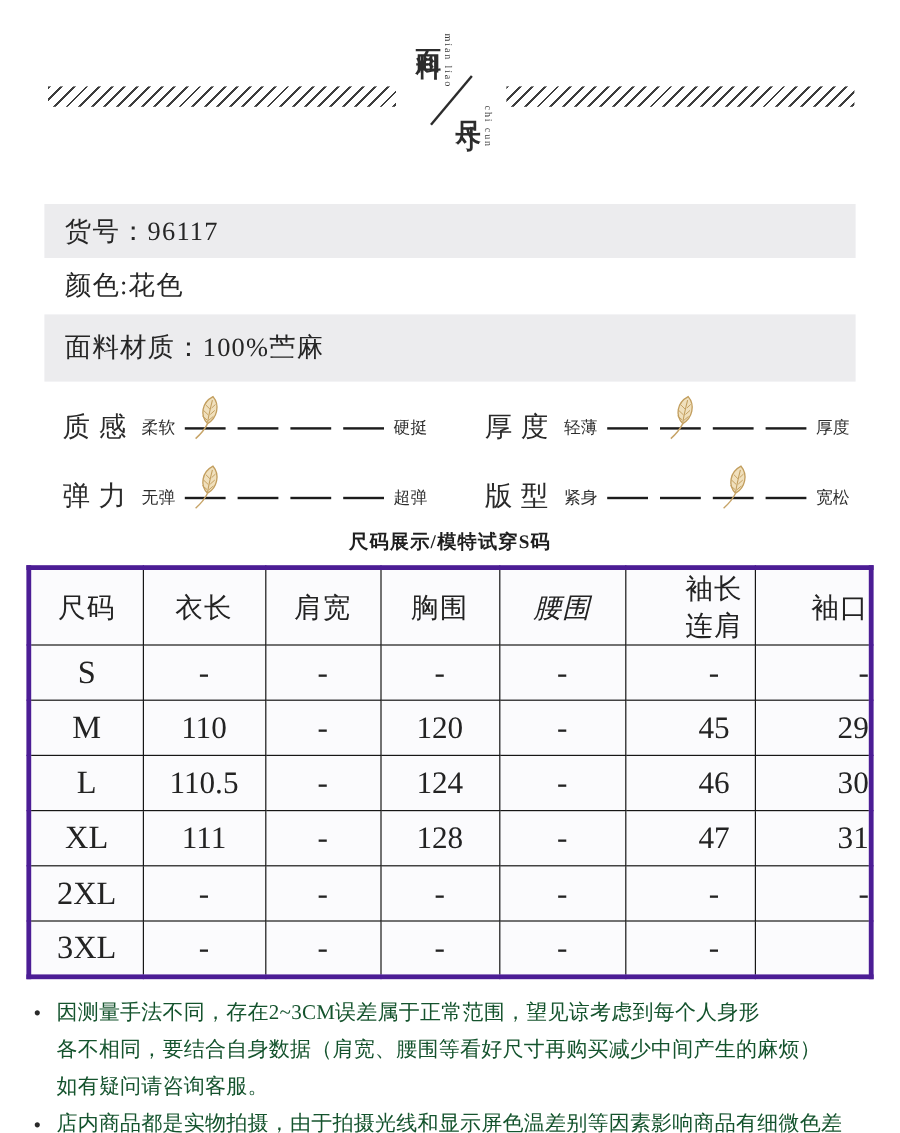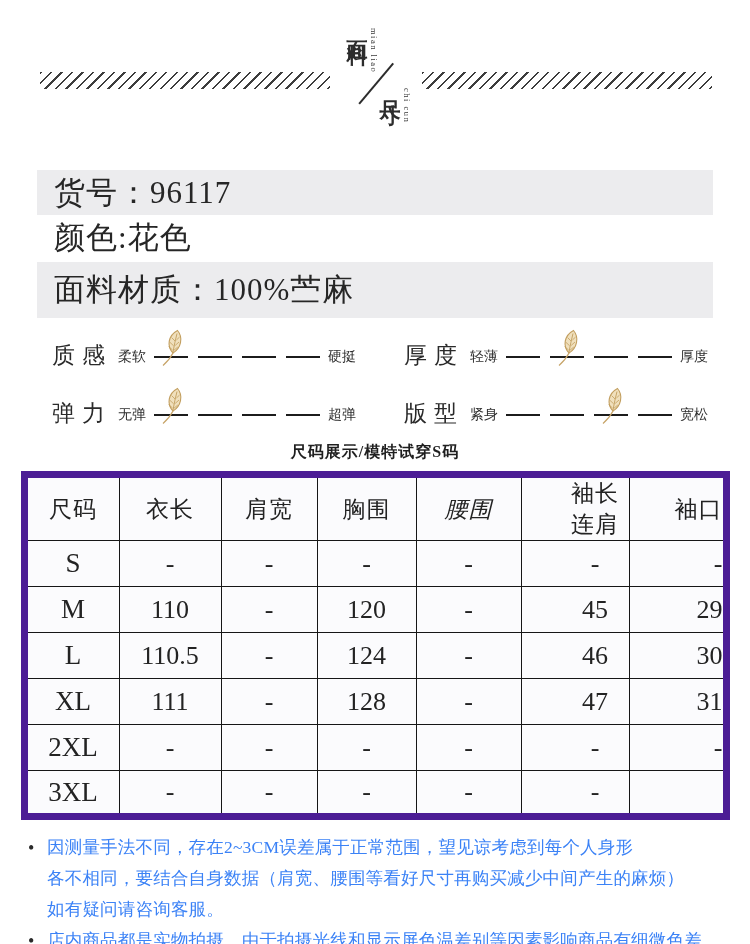--- a/index.html
+++ b/index.html
@@ -30,21 +30,21 @@
   .pinyin-2 { left: 64px; top: 76px; }
   .brand-slash {
     position: absolute; left: 21px; top: 91px; width: 53px; height: 1.6px;
     background: #2c2c2c; transform: rotate(-50deg); transform-origin: left center;
   }
 
   
   .info { margin: 10px 37px 0 37px; }
   .info-row {
     height: 45px; display: flex; align-items: center;
-    padding-left: 17px; font-size: 31px; letter-spacing: 1px; color: #262626;
+    padding-left: 17px; font-size: 22px; letter-spacing: 1px; color: #262626;
   }
   .info-row.shaded { background: #ececee; }
   .info-row.tall { height: 56px; margin-top: 2px; align-items: center; }
 
   
   .attrs {
     margin: 16px 42px 0 52px;
     display: grid; grid-template-columns: 1fr 1fr;
     column-gap: 48px; row-gap: 16px;
   }
@@ -58,40 +58,40 @@
   .leaf { position: absolute; top: -27px; width: 26px; height: 38px; }
 
   
   .size-title {
     margin-top: 8px; text-align: center;
     font-size: 16px; font-weight: bold; letter-spacing: 1px; color: #1f1f1f;
   }
   table.size-table {
     width: 702px; margin: 8px auto 0 auto;
     border-collapse: collapse; table-layout: fixed;
-    border: 7px solid #4c1d95;
+    border: 4px solid #4c1d95;
   }
   .size-table th, .size-table td {
     border: 1px solid #161616; text-align: center; vertical-align: middle;
     background: #fbfbfd; color: #232323; overflow: hidden;
   }
   .size-table th { height: 49px; font-size: 23px; font-weight: normal; letter-spacing: 1px; }
   .size-table td { height: 46px; font-size: 26px; }
   .size-table td.size-col { font-size: 27px; }
   .size-table .c0 { width: 95px; }  .size-table .c1 { width: 102px; }
   .size-table .c2 { width: 96px; }  .size-table .c3 { width: 99px; }
   .size-table .c4 { width: 105px; font-style: italic; } .size-table .c5 { width: 108px; padding-left: 40px; }
   .size-table .c6 { width: 97px; text-align: right; }
 
   
   .notes { margin: 12px 24px 0 28px; }
   .note { display: flex; }
   .note .bullet { width: 19px; font-size: 18px; line-height: 1.78; color: #2a2a2a; }
   .note .note-text {
-    flex: 1; font-size: 17.5px; line-height: 1.78; color: #3b82f6;
+    flex: 1; font-size: 17.5px; line-height: 1.78; color: #14532d;
     white-space: pre-line; letter-spacing: 0.2px;
   }
 </style>
 </head>
 <body>
 
 <div class="header">
   <div class="hatch left"></div>
   <div class="hatch right"></div>
   <div class="brand">

